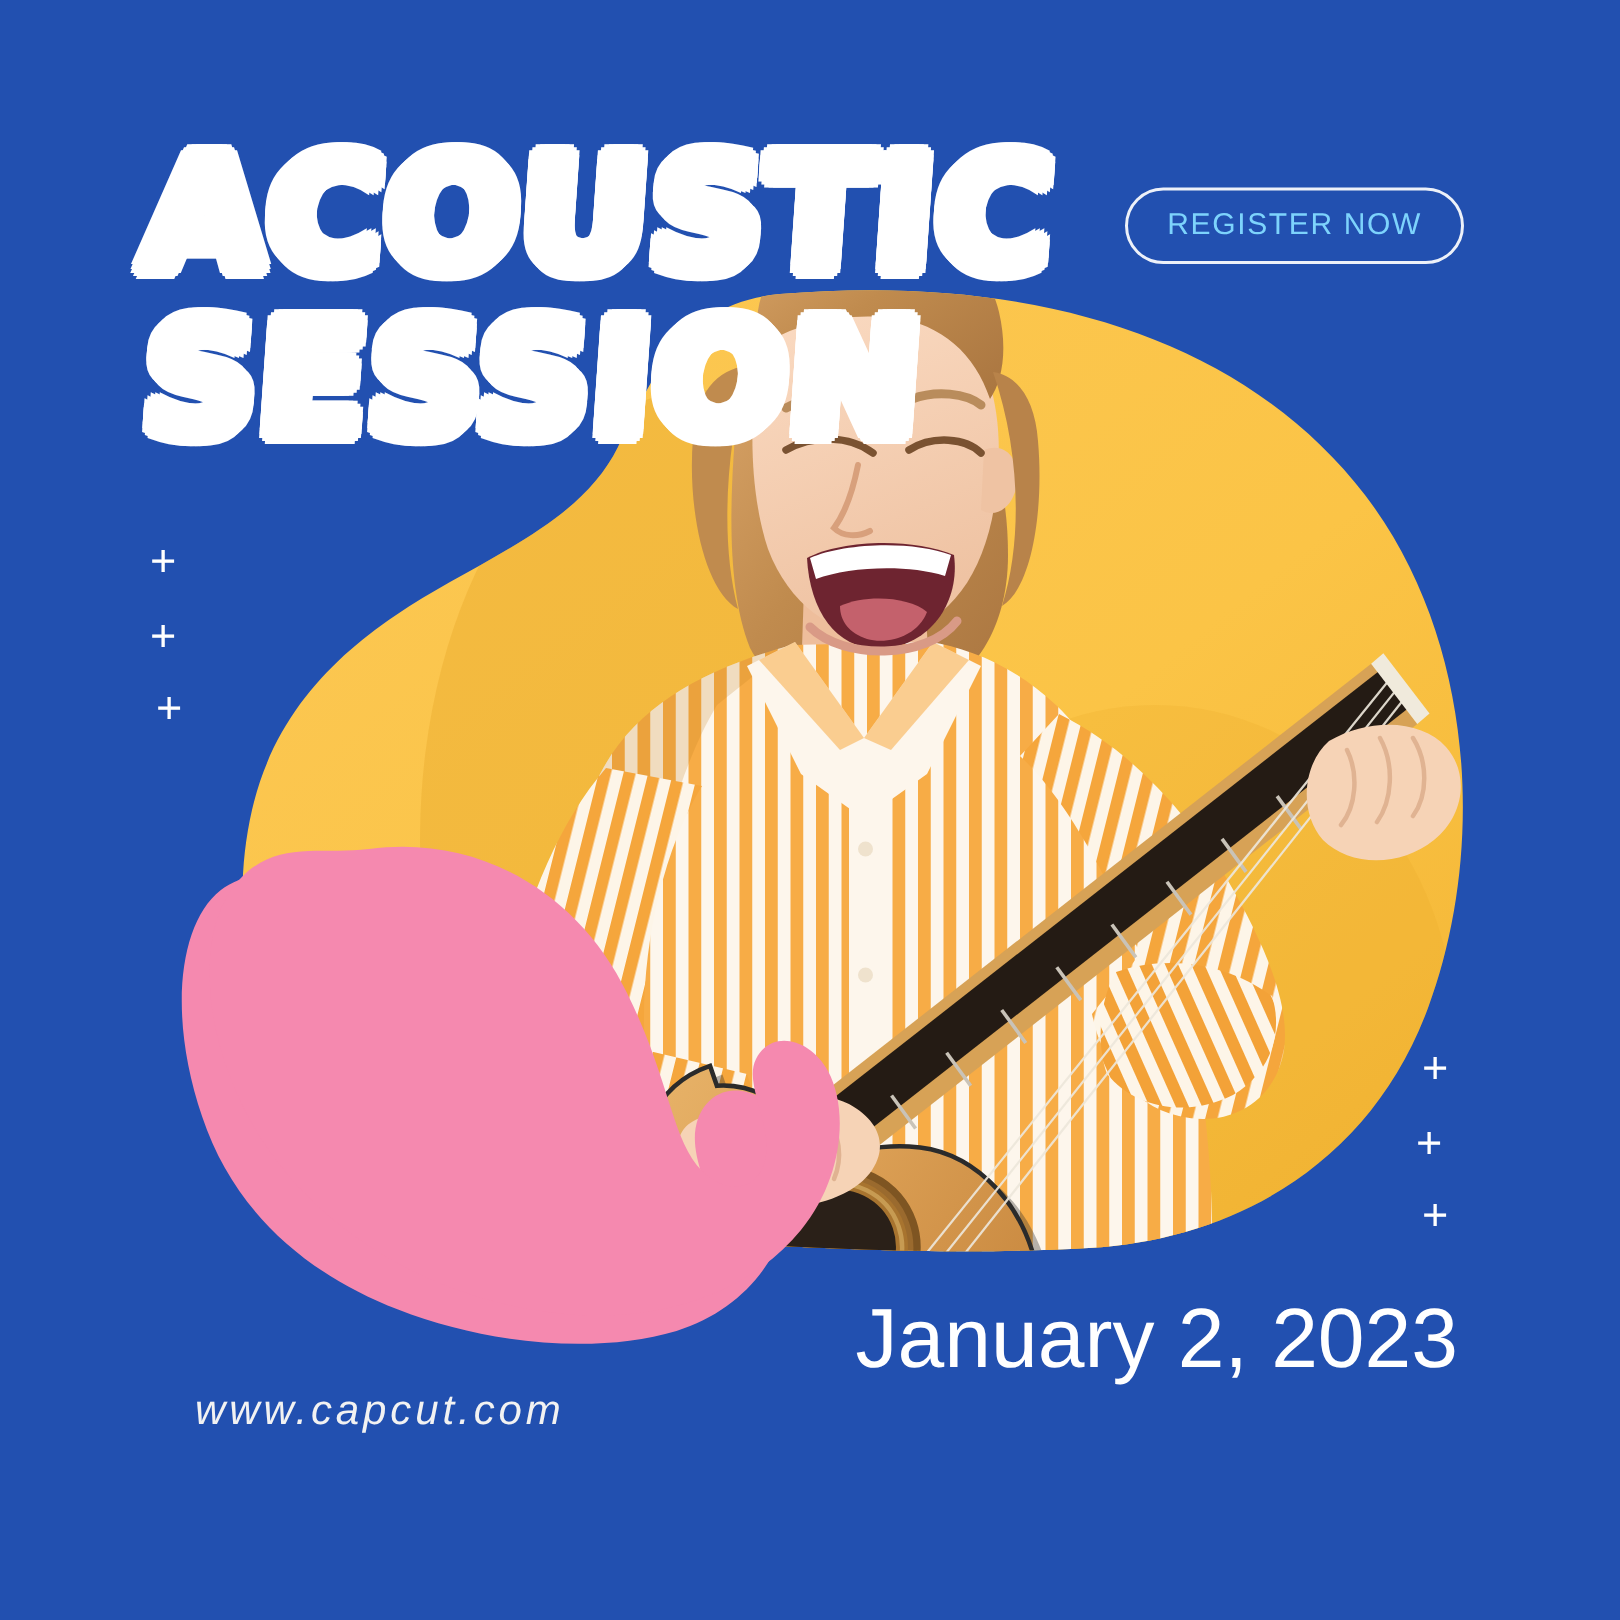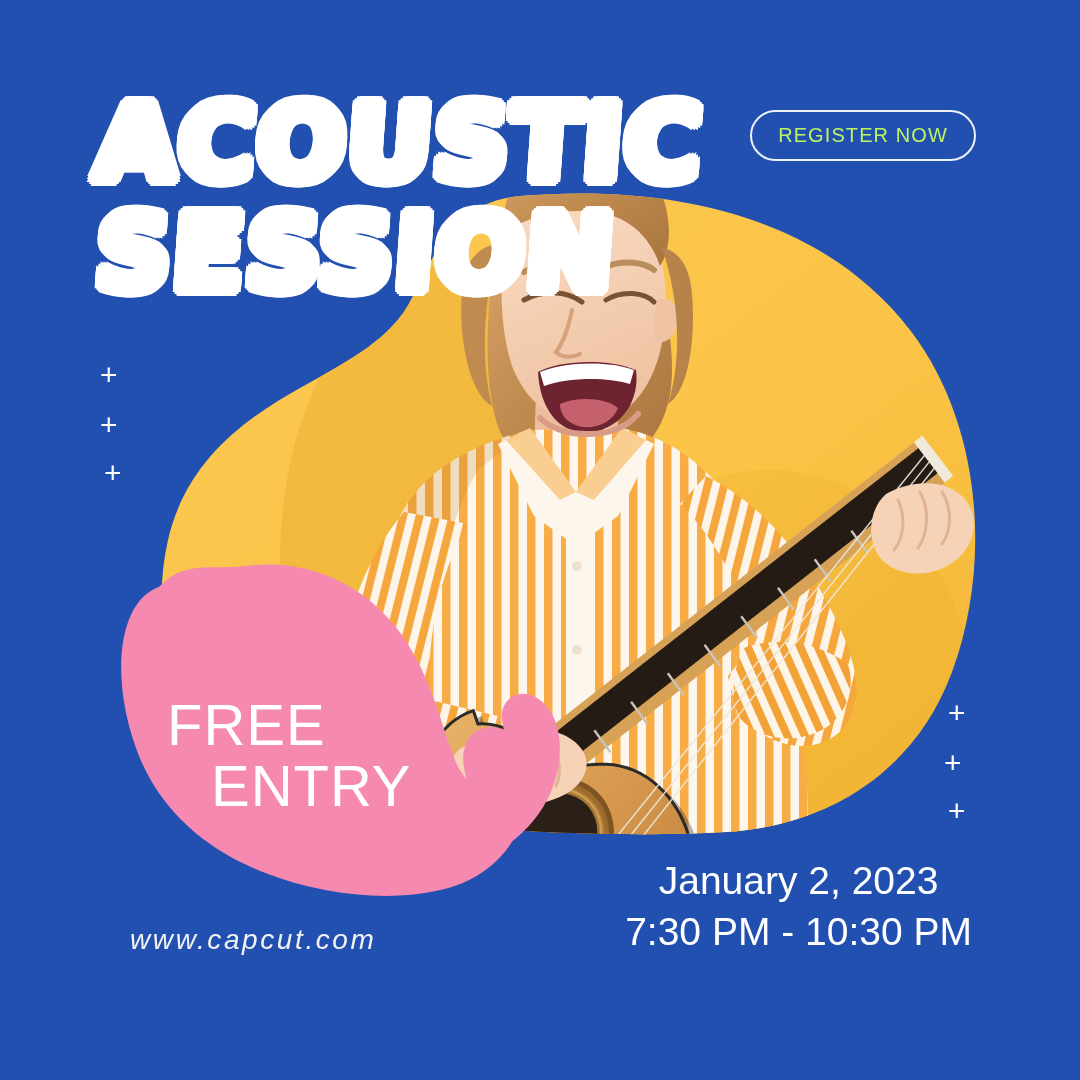--- a/index.html
+++ b/index.html
@@ -48,26 +48,26 @@
        5px 5px 0 #fff, -5px 5px 0 #fff, 5px -5px 0 #fff, -5px -5px 0 #fff,
        7px 3px 0 #fff, -7px 3px 0 #fff, 7px -3px 0 #fff, -7px -3px 0 #fff,
        3px 7px 0 #fff, -3px 7px 0 #fff, 3px -7px 0 #fff, -3px -7px 0 #fff;
   }
   .title-line.second { margin-top: 14px; }
 
   
   #register-now {
     position: absolute;
     right: 104px;
-    top: 110px;
+    top: 125px;
     z-index: 50;
     padding: 13px 26px 14px;
     border: 2px solid rgba(255,255,255,0.92);
     border-radius: 40px;
-    color: #bef264;
+    color: #7dd3fc;
     font-size: 20px;
     letter-spacing: 1.1px;
     line-height: 1;
     background: transparent;
     cursor: pointer;
     white-space: nowrap;
   }
 
   
   #free-entry {
@@ -83,23 +83,23 @@
   }
   #free-entry .fe-1 { display:block; text-align: left; padding-left: 4px; }
   #free-entry .fe-2 { display:block; text-align: left; padding-left: 48px; }
 
   
   #event-details {
     position: absolute;
     right: 108px;
     top: 855px;
     z-index: 45;
-    text-align: center;
+    text-align: right;
     color: #FFFFFF;
-    font-size: 39px;
+    font-size: 56px;
     font-weight: 300;
     line-height: 1.32;
     pointer-events: none;
   }
   #event-details span { display: block; white-space: nowrap; }
 
   
   #website {
     position: absolute;
     left: 130px;
@@ -396,28 +396,23 @@
     </svg>
   </div>
 
   <div id="title-block">
     <span class="title-line first">ACOUSTIC</span>
     <span class="title-line second">SESSION</span>
   </div>
 
   <button id="register-now">REGISTER NOW</button>
 
-  <div id="free-entry">
-    <span class="fe-1">FREE</span>
-    <span class="fe-2">ENTRY</span>
-  </div>
 
   <div id="event-details">
     <span>January 2, 2023</span>
-    <span>7:30 PM - 10:30 PM</span>
   </div>
 
   <div id="website">www.capcut.com</div>
 
   <span class="plus" style="left:100px; top:360px;">+</span>
   <span class="plus" style="left:100px; top:410px;">+</span>
   <span class="plus" style="left:104px; top:458px;">+</span>
 
   <span class="plus" style="left:948px; top:698px;">+</span>
   <span class="plus" style="left:944px; top:748px;">+</span>

